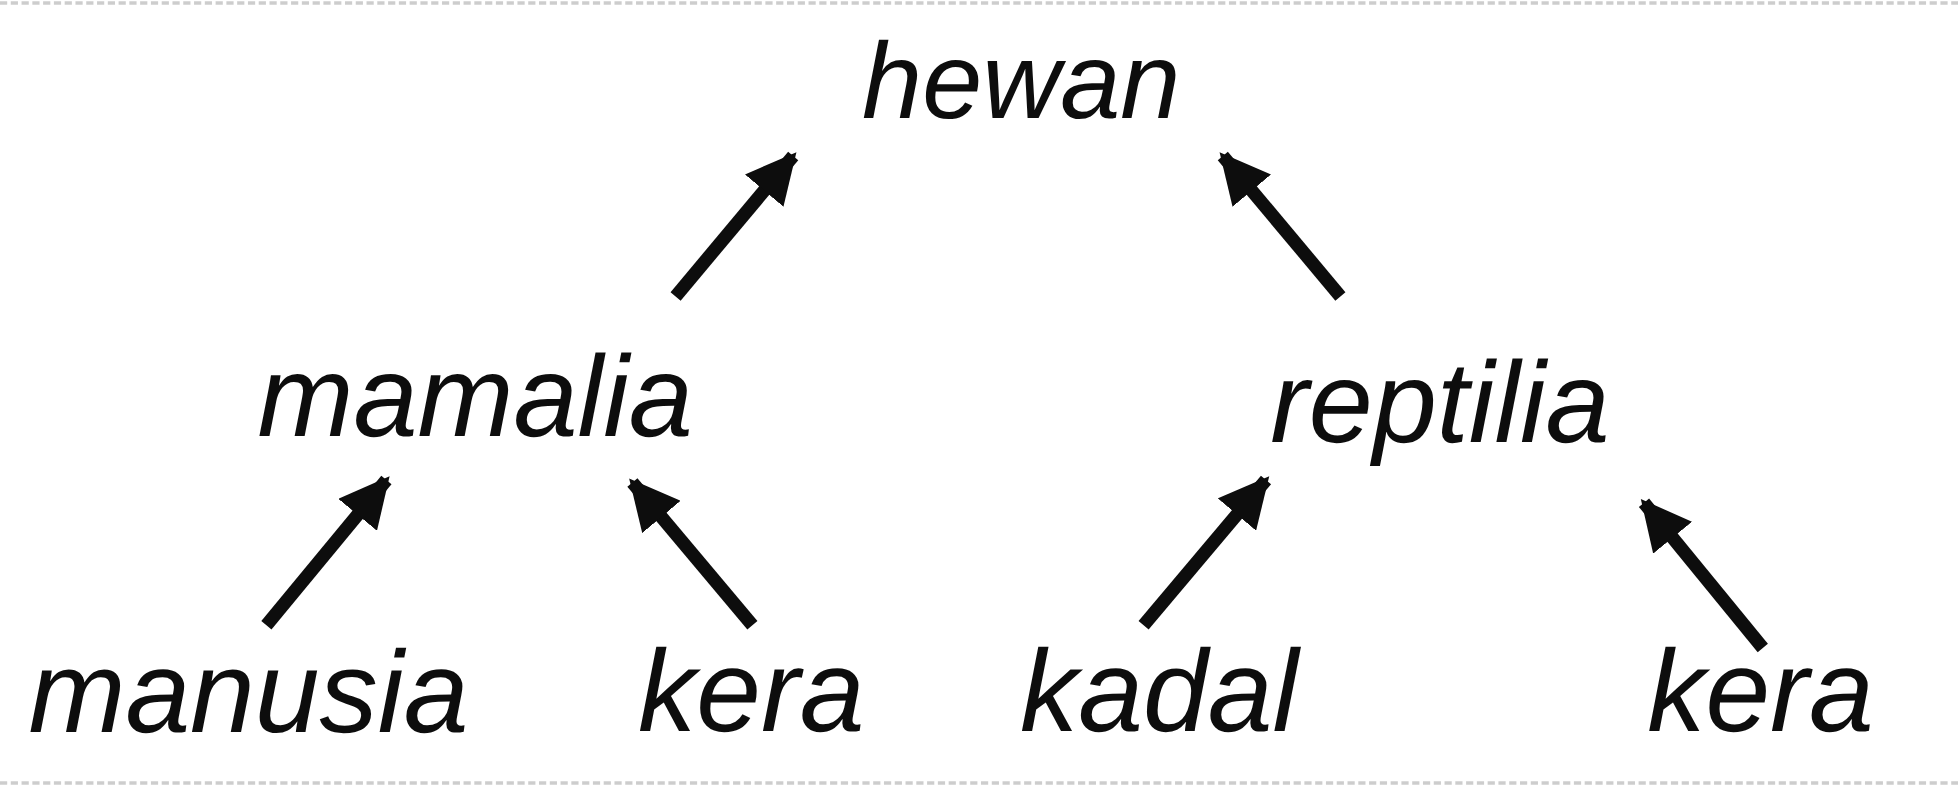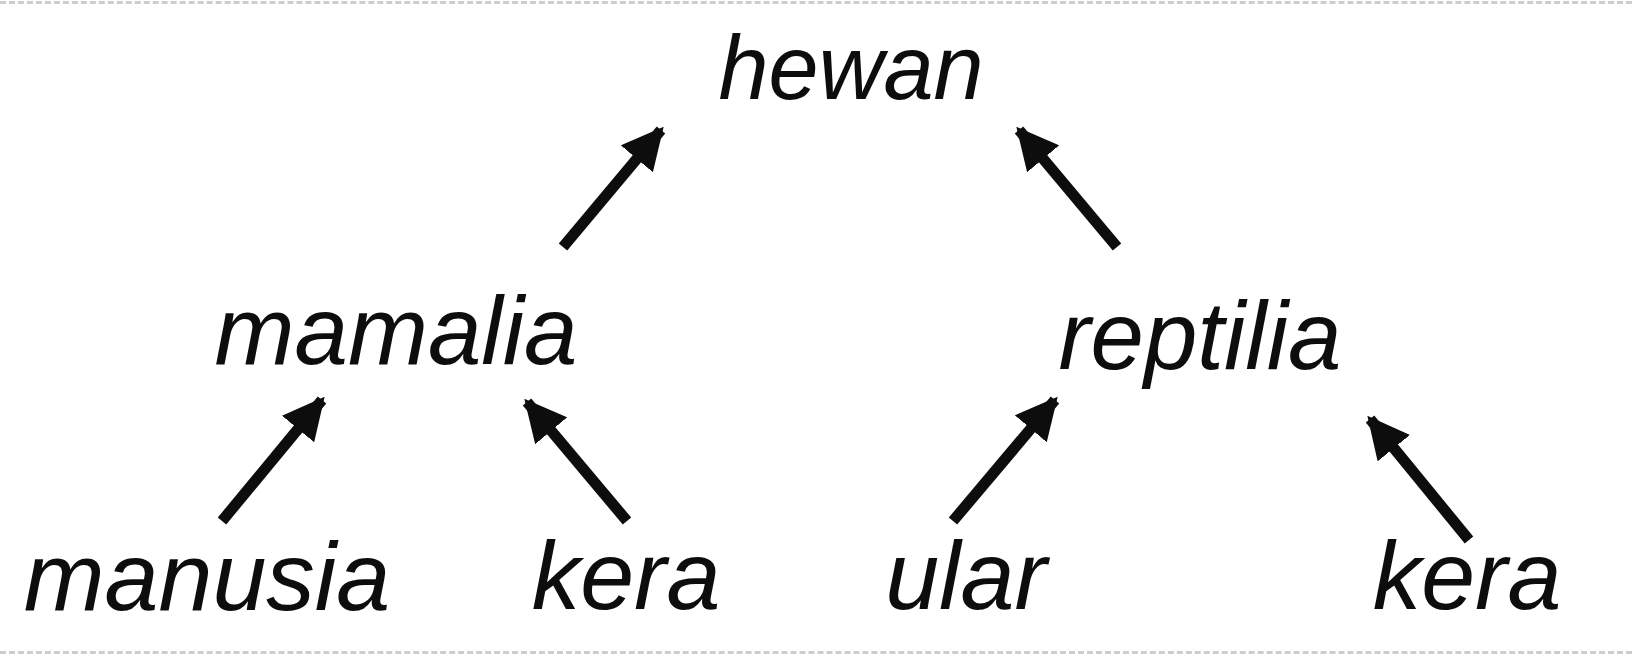--- a/index.html
+++ b/index.html
@@ -78,17 +78,17 @@
   <div class="node root" style="left:839px;  top:23px;margin-left:12px;">hewan</div>
 
   <div class="node mid" style="left:396px;  top:283px;">mamalia</div>
 
   <div class="node mid" style="left:1200px; top:288px;">reptilia</div>
 
   <div class="node leaf" style="left:207px;  top:528px;">manusia</div>
 
   <div class="node leaf" style="left:626px;  top:527px;">kera</div>
 
-  <div class="node leaf" style="left:966px;  top:527px;">ular</div>
+  <div class="node leaf" style="left:966px;  top:527px;">kadal</div>
 
   <div class="node leaf" style="left:1467px; top:527px;">kera</div>
 
 </div>
 
 </body></html>

